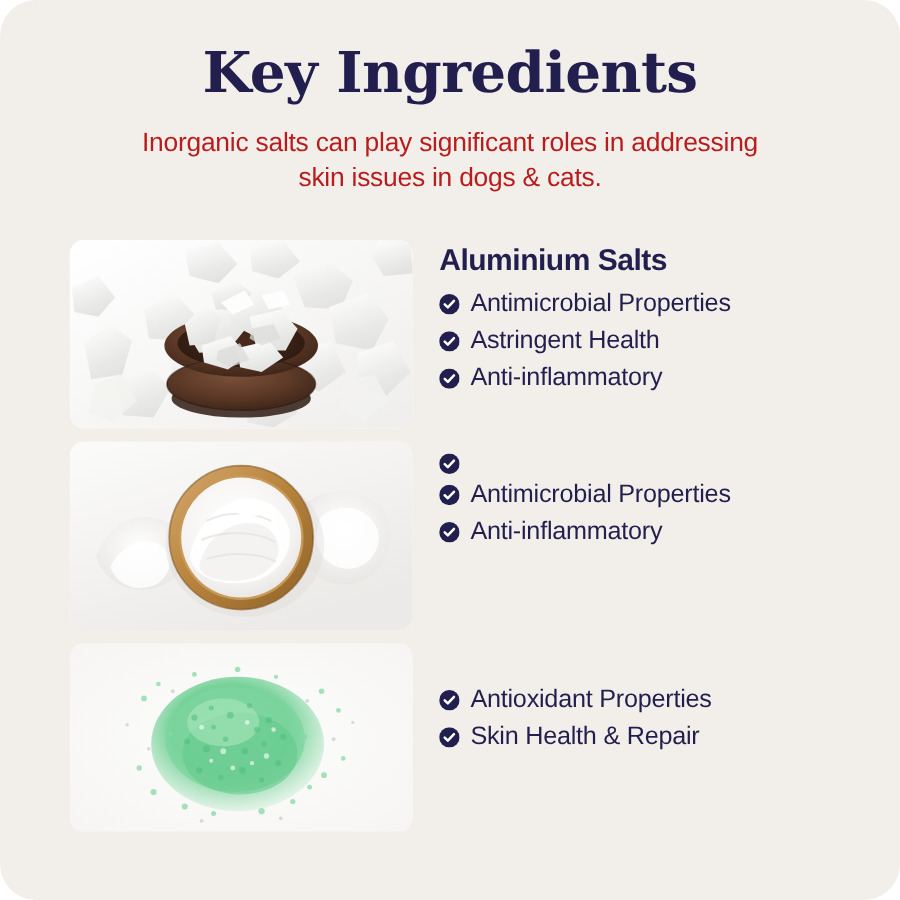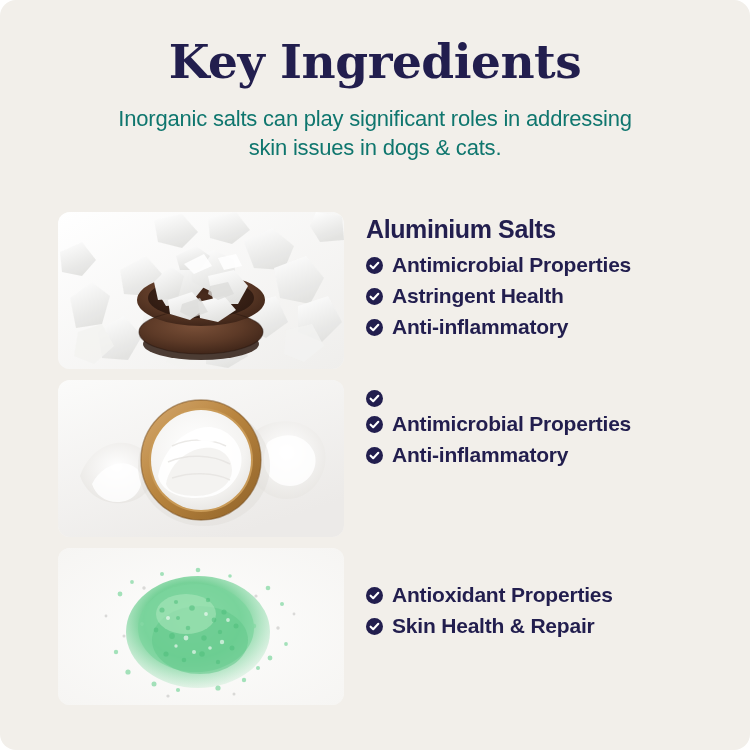--- a/index.html
+++ b/index.html
@@ -13,21 +13,21 @@
     overflow: hidden;
     font-family: "Liberation Sans", sans-serif;
   }
 
   .poster {
     position: relative;
     width: 750px;
     height: 750px;
     box-sizing: border-box;
     background: #F2EFEA;
-    border-radius: 16px;
+    border-radius: 30px;
     overflow: hidden;
   }
 
   
   .header {
     padding-top: 34px;
     text-align: center;
   }
   .title {
     margin: 0;
@@ -39,28 +39,28 @@
     color: #221E4E;
   }
   .subtitle {
     margin: 14px auto 0 auto;
     width: 530px;
     font-family: "Liberation Sans", sans-serif;
     font-weight: 500;
     font-size: 22px;
     line-height: 29px;
     letter-spacing: -0.2px;
-    color: #0f766e;
+    color: #b91c1c;
   }
 
   
   .sections {
     position: absolute;
     left: 0;
-    top: 212px;
+    top: 200px;
     width: 750px;
   }
   .section {
     position: relative;
     display: flex;
     align-items: flex-start;
     height: 157px;
     margin-bottom: 11px;
   }
 
@@ -104,21 +104,21 @@
     flex: 0 0 auto;
     width: 17px;
     height: 17px;
     margin-right: 9px;
     position: relative;
     top: 1px;
   }
   .check-badge svg { display: block; width: 17px; height: 17px; }
   .benefit-label {
     font-family: "Liberation Sans", sans-serif;
-    font-weight: 700;
+    font-weight: 400;
     font-size: 21px;
     line-height: 27px;
     letter-spacing: -0.2px;
     color: #221E4E;
     white-space: nowrap;
   }
 
   
   .section--iron .info { padding-top: 26px; }
 </style>

